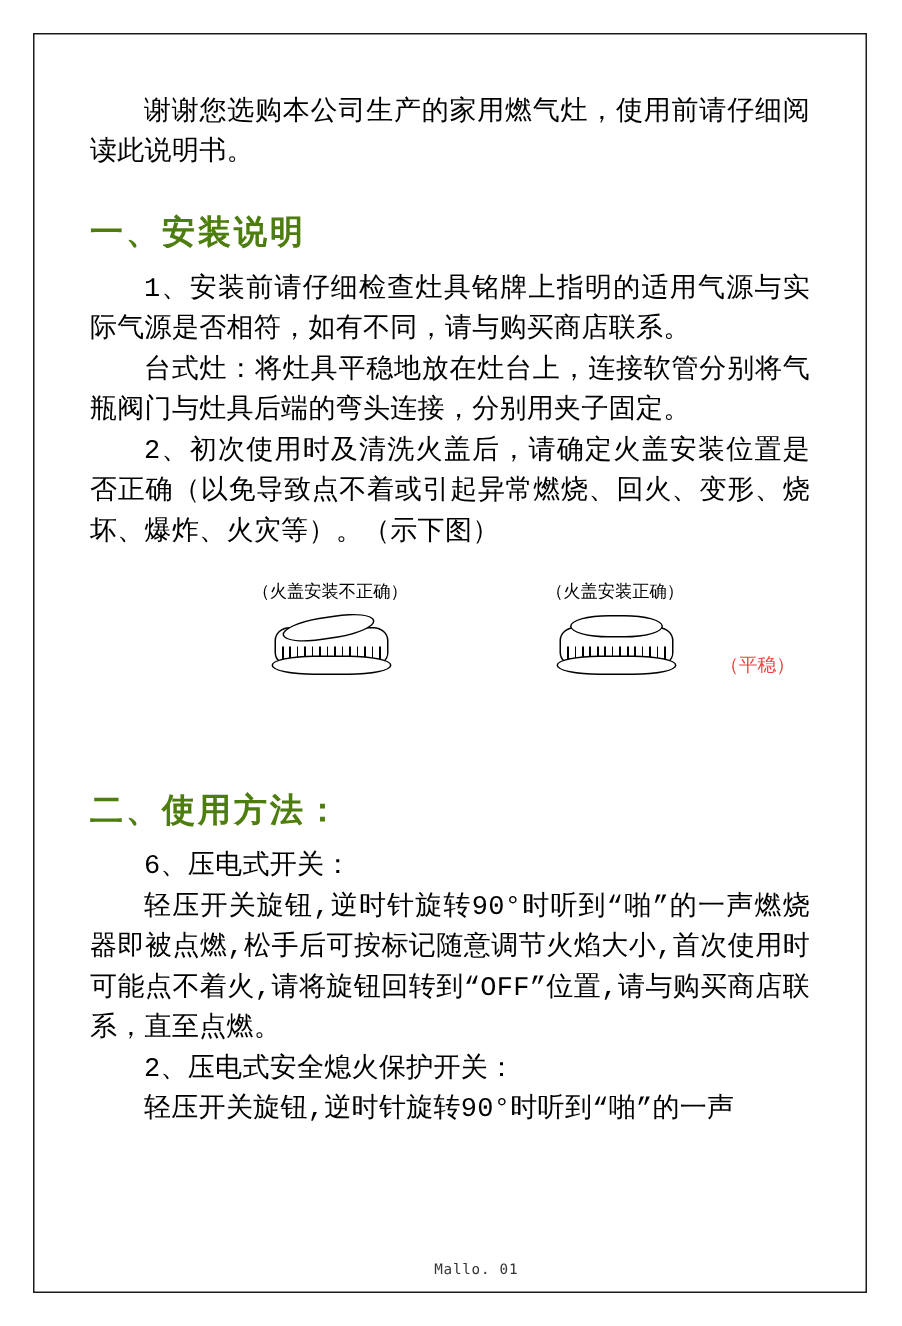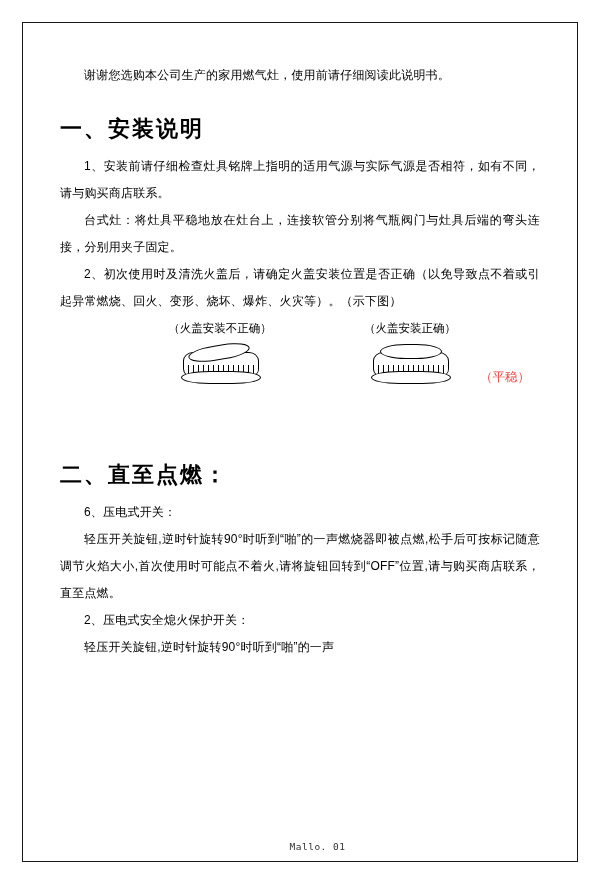--- a/index.html
+++ b/index.html
@@ -24,47 +24,47 @@
     border: 1px solid #1a1a1a;
     box-sizing: border-box;
   }
   .content {
     position: absolute;
     left: 60px;
     top: 62px;
     width: 480px;
   }
   .para {
-    font-family: Liberation Sans, sans-serif;
-    font-size: 12px;
+    font-family: Liberation Mono, monospace;
+    font-size: 18px;
     line-height: 27px;
     color: #000;
     text-align: justify;
     margin: 0 0 0 0;
     letter-spacing: 0.2px;
   }
   .indent {
     text-indent: 2em;
   }
   .heading {
     font-family: "DejaVu Serif", "Liberation Serif", serif;
     font-size: 22px;
     line-height: 34px;
-    color: #000000;
+    color: #4d7c0f;
     letter-spacing: 2px;
     margin: 14px 0 8px 0;
   }
   .gap-sm { height: 8px; }
   .gap-lg { height: 26px; }
 
   
   .figure-row {
     position: relative;
     height: 96px;
-    margin-top: 6px;
+    margin-top: 18px;
   }
   .fig-group {
     position: absolute;
     text-align: center;
   }
   .fig-group.left { left: 90px; top: 0; width: 140px; }
   .fig-group.right { left: 280px; top: 0; width: 140px; }
   .fig-caption {
     font-family: "DejaVu Serif", "Liberation Serif", serif;
     font-size: 11.5px;
@@ -181,21 +181,21 @@
           </div>
           <div class="base"></div>
           <div class="cap"></div>
         </div>
       </div>
       <div class="fig-note">（平稳）</div>
     </div>
 
     <div class="gap-lg"></div>
 
-    <h2 class="heading">二、直至点燃：</h2>
+    <h2 class="heading">二、使用方法：</h2>
 
     <p class="para indent">6、压电式开关：</p>
     <p class="para indent">轻压开关旋钮,逆时针旋转90°时听到“啪”的一声燃烧器即被点燃,松手后可按标记随意调节火焰大小,首次使用时可能点不着火,请将旋钮回转到“OFF”位置,请与购买商店联系，直至点燃。</p>
     <p class="para indent">2、压电式安全熄火保护开关：</p>
     <p class="para indent">轻压开关旋钮,逆时针旋转90°时听到“啪”的一声</p>
 
   </div>
 
   <div class="footer">Mallo.  01</div>
 

